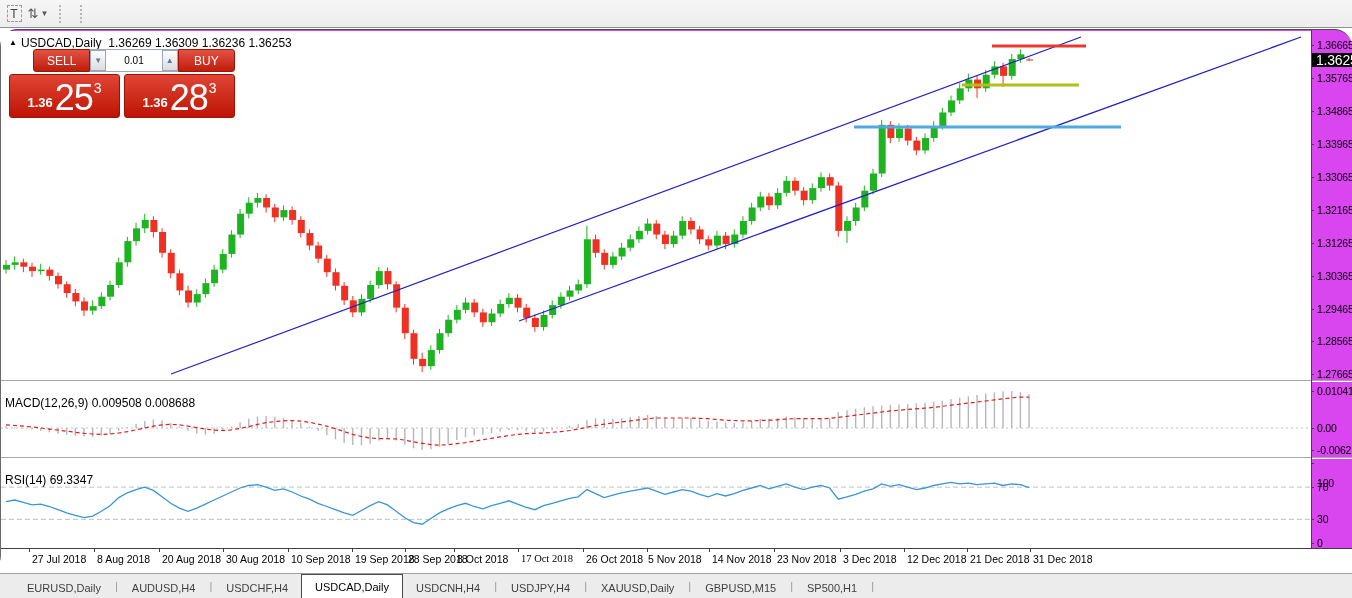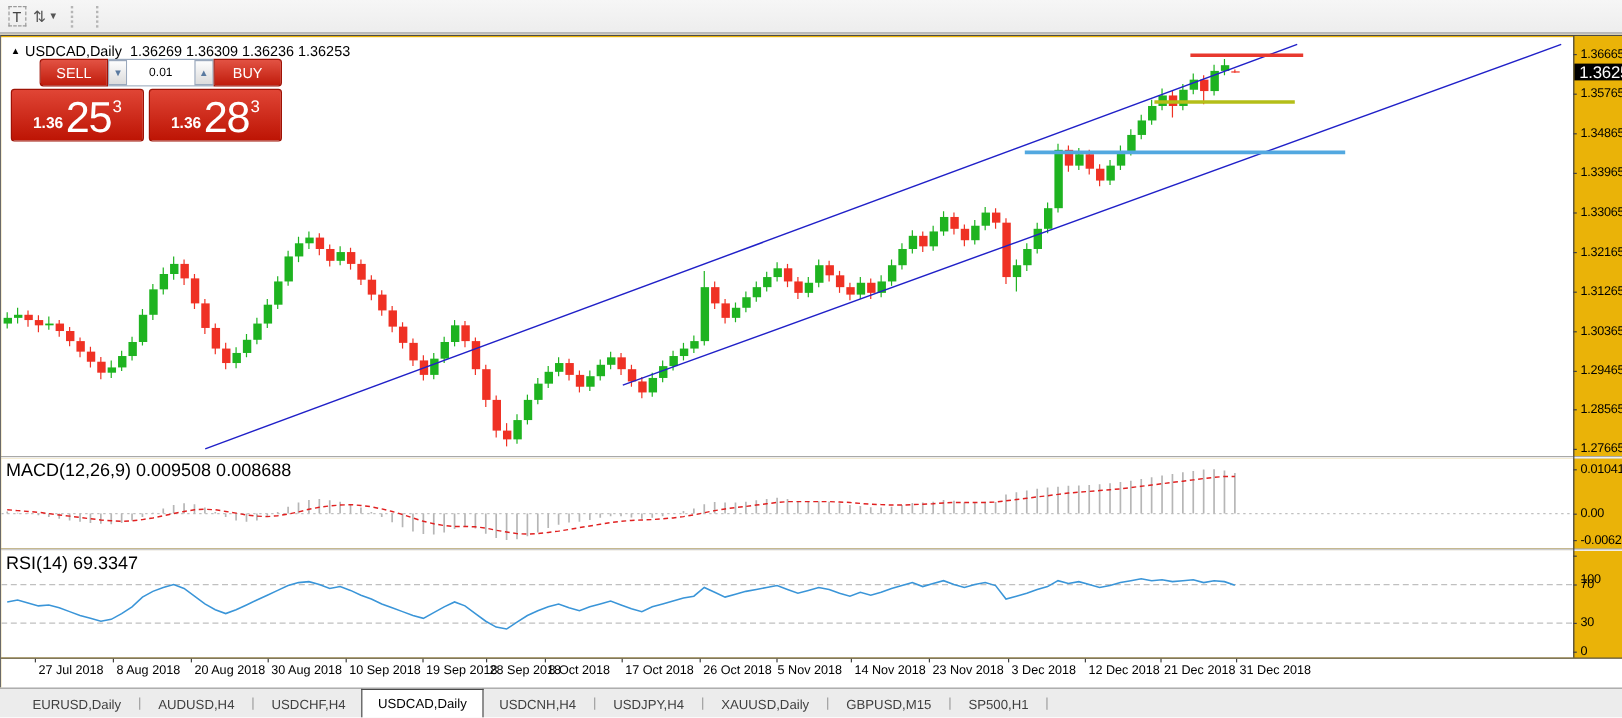--- a/index.html
+++ b/index.html
@@ -15,34 +15,34 @@
   .t-glyph { border:1px dashed #9a9a9a; width:15px; height:17px; display:flex; align-items:center;
     justify-content:center; font-size:12px; color:#444; }
   .arrows-glyph { font-size:13px; color:#555; letter-spacing:-1px; }
   .caret { font-size:8px; color:#555; margin-left:3px; }
   .tb-sep { width:7px; height:18px; border-left:2px dotted #b5b5b5; margin:0 6px 0 8px; }
   .tf-btn { height:19px; padding:0 7px; margin:0 3px; display:flex; align-items:center;
     font-size:11px; color:#3c3c3c; border:1px solid transparent; border-radius:2px; }
   .tf-btn.active { background:#fcfcfc; border-color:#bdbdbd; box-shadow:0 0 0 1px #e8e8e8 inset; }
 
   
-  #workspace { position:absolute; left:0; top:29px; width:1352px; height:544px; background:#eab308;
-    border-top:1px solid #4a4a4a; border-left:1px solid #6a6a6a; }
+  #workspace { position:absolute; left:0; top:29px; width:1352px; height:544px; background:#d946ef;
+    border-top:1px solid #4a4a4a; border-left:1px solid #6a6a6a;border-radius:18px; }
   .pane { position:absolute; left:0; overflow:hidden; background:#fff; }
   #price-pane { top:1px; height:349px; width:1310px; }
   #macd-pane  { top:352px; height:75px; width:1310px; }
   #rsi-pane   { top:429px; height:89px; width:1310px; }
   .splitter { position:absolute; left:0; width:1352px; height:2px; background:#a8a8a8; border-bottom:1px solid #fff; }
   #split1 { top:350px; } #split2 { top:427px; }
   #x-axis-line { position:absolute; left:0; top:518px; width:1352px; height:1px; background:#404040; }
   #scale-border { position:absolute; left:1310px; top:0; width:1px; height:518px; background:#404040; }
 
   #chart-header { position:absolute; left:8px; top:5px; color:#000; font-size:12px; white-space:nowrap; }
   #chart-header .tri { font-size:8px; vertical-align:2px; margin-right:4px; }
-  .pane-label { position:absolute; left:4px; top:2px; color:#000; font-size:15px; }
+  .pane-label { position:absolute; left:4px; top:14px; color:#000; font-size:12px; }
 
   
   #one-click { position:absolute; left:8px; top:18px; width:226px; }
   #oc-row1 { display:flex; height:23px;padding-left:24px; }
   .oc-btn { width:64px; height:23px; color:#fff; font-size:12px; display:flex; align-items:center;
     justify-content:center; background:linear-gradient(#e25243,#c01c0c); border:1px solid #a01307; }
   #sell-btn { border-radius:3px 0 0 3px; }
   #buy-btn  { border-radius:0 3px 3px 0; }
   #vol-group { display:flex; width:98px; border-top:1px solid #9aa8bc; border-bottom:1px solid #9aa8bc; }
   .spin-btn { width:16px; background:linear-gradient(#fdfdfd,#dcdcdc); border:1px solid #9aa8bc;
@@ -567,21 +567,21 @@
       <div class="date-label" style="left: 225px;">30 Aug 2018</div>
       <div class="date-tick" style="left: 287px;"></div>
       <div class="date-label" style="left: 290px;">10 Sep 2018</div>
       <div class="date-tick" style="left: 351px;"></div>
       <div class="date-label" style="left: 354px;">19 Sep 2018</div>
       <div class="date-tick" style="left: 404px;"></div>
       <div class="date-label" style="left: 407px;">28 Sep 2018</div>
       <div class="date-tick" style="left: 453px;"></div>
       <div class="date-label" style="left: 456px;">8 Oct 2018</div>
       <div class="date-tick" style="left: 517px;"></div>
-      <div class="date-label" style="left: 520px;">17 Oct 2018</div>
+      <div class="date-label" style="left: 520px; font-family: Liberation Serif, serif;">17 Oct 2018</div>
       <div class="date-tick" style="left: 582px;"></div>
       <div class="date-label" style="left: 585px;">26 Oct 2018</div>
       <div class="date-tick" style="left: 646px;"></div>
       <div class="date-label" style="left: 647px;">5 Nov 2018</div>
       <div class="date-tick" style="left: 708px;"></div>
       <div class="date-label" style="left: 711px;">14 Nov 2018</div>
       <div class="date-tick" style="left: 773px;"></div>
       <div class="date-label" style="left: 776px;">23 Nov 2018</div>
       <div class="date-tick" style="left: 839px;"></div>
       <div class="date-label" style="left: 842px;">3 Dec 2018</div>

